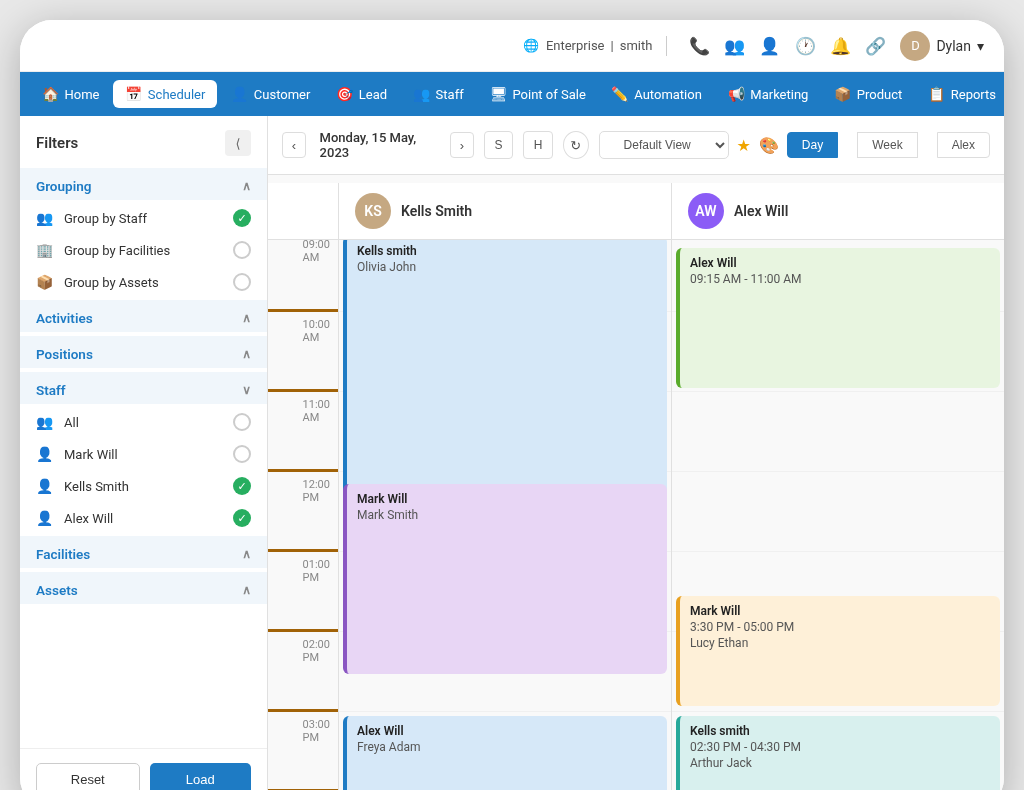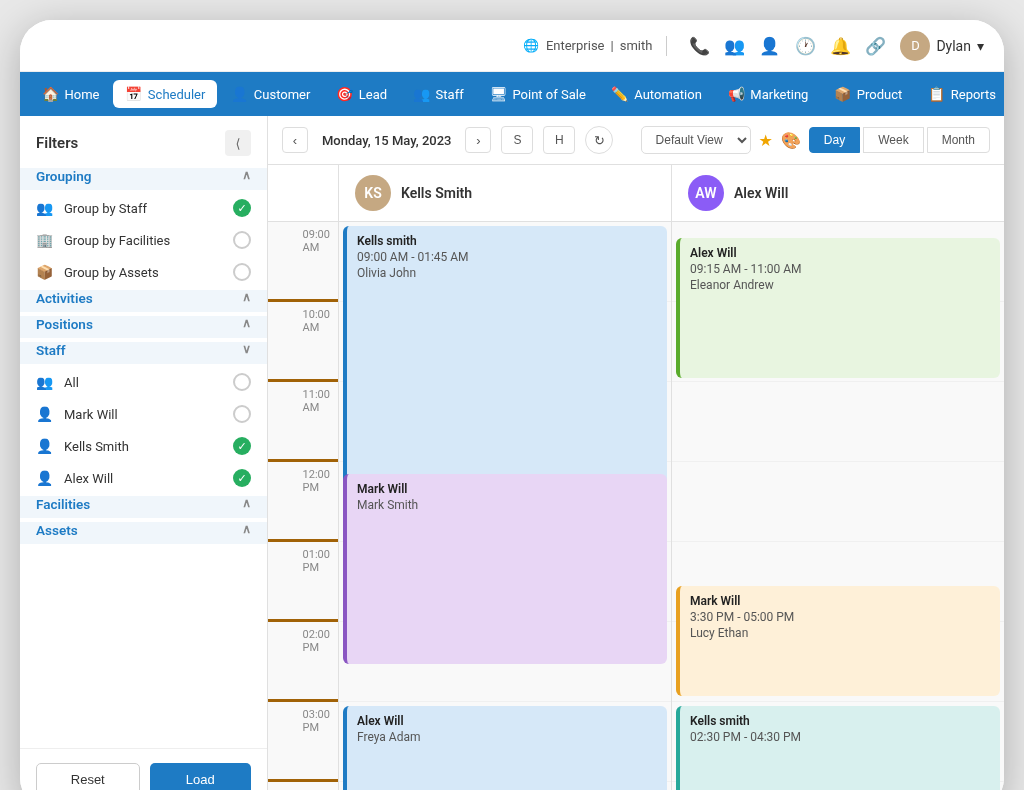--- a/index.html
+++ b/index.html
@@ -134,22 +134,23 @@
       height: 26px;
       cursor: pointer;
       display: flex;
       align-items: center;
       justify-content: center;
       font-size: 13px;
       color: #666;
     }
     .section-header {
       display: flex;
+      align-items: center;
       justify-content: space-between;
-      padding: 0 16px 6px;
+      padding: 10px 16px 6px;
       font-size: 13.5px;
       font-weight: 600;
       color: #1e7bc4;
       background: #f0f6fb;
       margin: 2px 0;
     }
     .section-toggle { font-size: 12px; color: #888; cursor: pointer; }
     .sidebar-item {
       display: flex;
       align-items: center;
@@ -263,30 +264,30 @@
     }
     .view-select {
       margin-left: auto;
       display: flex;
       align-items: center;
       gap: 8px;
     }
     .dropdown-select {
       border: 1px solid #ddd;
       border-radius: 5px;
-      padding: 5px 10px;
+      padding: 5px 20px;
       font-size: 12px;
       color: #555;
       background: #fff;
       cursor: pointer;
     }
     .star-icon { font-size: 16px; color: #f0a500; cursor: pointer; }
     .period-tabs {
       display: flex;
-      gap: 3px;
+      gap: 19px;
     }
     .period-tab {
       padding: 5px 14px;
       border: 1px solid #ddd;
       background: #fff;
       font-size: 12px;
       cursor: pointer;
       color: #555;
     }
     .period-tab:first-child { border-radius: 4px 0 0 4px; }
@@ -298,21 +299,21 @@
       overflow-y: auto;
       display: flex;
       flex-direction: column;
     }
     .calendar-columns-header {
       display: grid;
       grid-template-columns: 70px 1fr 1fr;
       border-bottom: 1px solid #e0e0e0;
       background: #fff;
       position: sticky;
-      top: 0;
+      top: 8px;
       z-index: 10;
     }
     .time-col-header { background: #fff; }
     .person-header {
       display: flex;
       align-items: center;
       gap: 10px;
       padding: 10px 16px;
       border-left: 1px solid #e0e0e0;
     }
@@ -562,21 +563,21 @@
         <button class="refresh-btn">↻</button>
         <div class="view-select">
           <select class="dropdown-select">
             <option>Default View</option>
           </select>
           <span class="star-icon">★</span>
           <span style="font-size:16px;cursor:pointer;">🎨</span>
           <div class="period-tabs">
             <button class="period-tab active">Day</button>
             <button class="period-tab">Week</button>
-            <button class="period-tab">Month</button>
+            <button class="period-tab">Alex</button>
           </div>
         </div>
       </div>
 
       <div class="calendar-grid">
 
         <div class="calendar-columns-header">
           <div class="time-col-header"></div>
           <div class="person-header">
             <div class="person-avatar">KS</div>
@@ -622,21 +623,20 @@
             <div class="cal-cell"></div>
             <div class="cal-cell"></div>
             <div class="cal-cell"></div>
             <div class="cal-cell"></div>
             <div class="cal-cell"></div>
             <div class="cal-cell"></div>
             <div class="cal-cell"></div>
 
             <div class="event-block event-blue" style="top: 4px; height: 270px;">
               <div class="event-title">Kells smith</div>
-              <div class="event-time">09:00 AM - 01:45 AM</div>
               <div class="event-person">Olivia John</div>
             </div>
             <div class="event-block event-purple" style="top: 252px; height: 190px;">
               <div class="event-title">Mark Will</div>
               <div class="event-person">Mark Smith</div>
             </div>
             <div class="event-block event-blue" style="top: 484px; height: 150px;">
               <div class="event-title">Alex  Will</div>
               <div class="event-person">Freya Adam</div>
             </div>
@@ -648,29 +648,29 @@
             <div class="cal-cell"></div>
             <div class="cal-cell"></div>
             <div class="cal-cell"></div>
             <div class="cal-cell"></div>
             <div class="cal-cell"></div>
             <div class="cal-cell"></div>
 
             <div class="event-block event-green" style="top: 16px; height: 140px;">
               <div class="event-title">Alex  Will</div>
               <div class="event-time">09:15 AM - 11:00 AM</div>
-              <div class="event-person">Eleanor Andrew</div>
             </div>
             <div class="event-block event-orange" style="top: 364px; height: 110px;">
               <div class="event-title">Mark Will</div>
               <div class="event-time">3:30 PM - 05:00 PM</div>
               <div class="event-person">Lucy Ethan</div>
             </div>
             <div class="event-block event-teal" style="top: 484px; height: 150px;">
               <div class="event-title">Kells smith</div>
               <div class="event-time">02:30 PM - 04:30 PM</div>
+              <div class="event-person">Arthur Jack</div>
             </div>
           </div>
         </div>
       </div>
     </div>
   </div>
 </div>
 
 </body></html>

